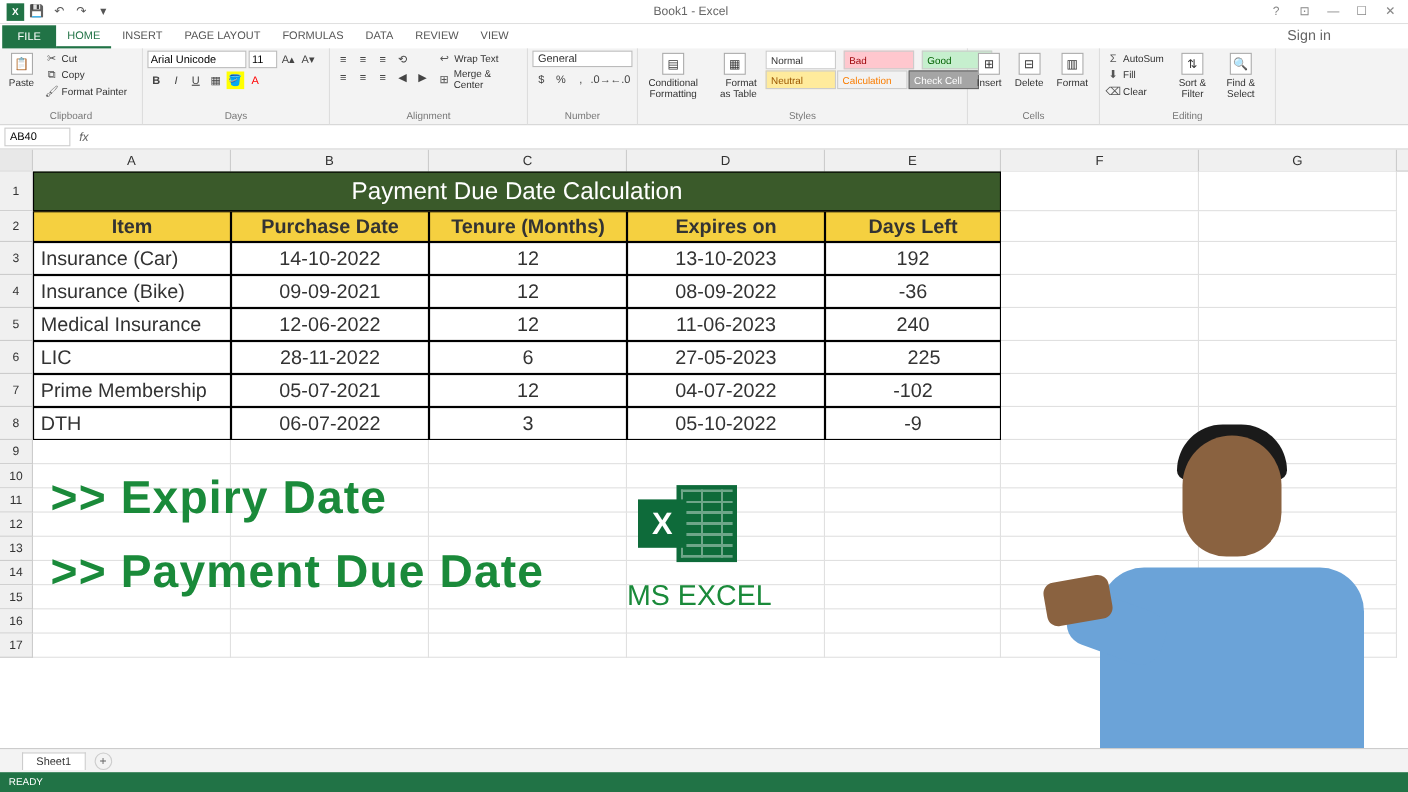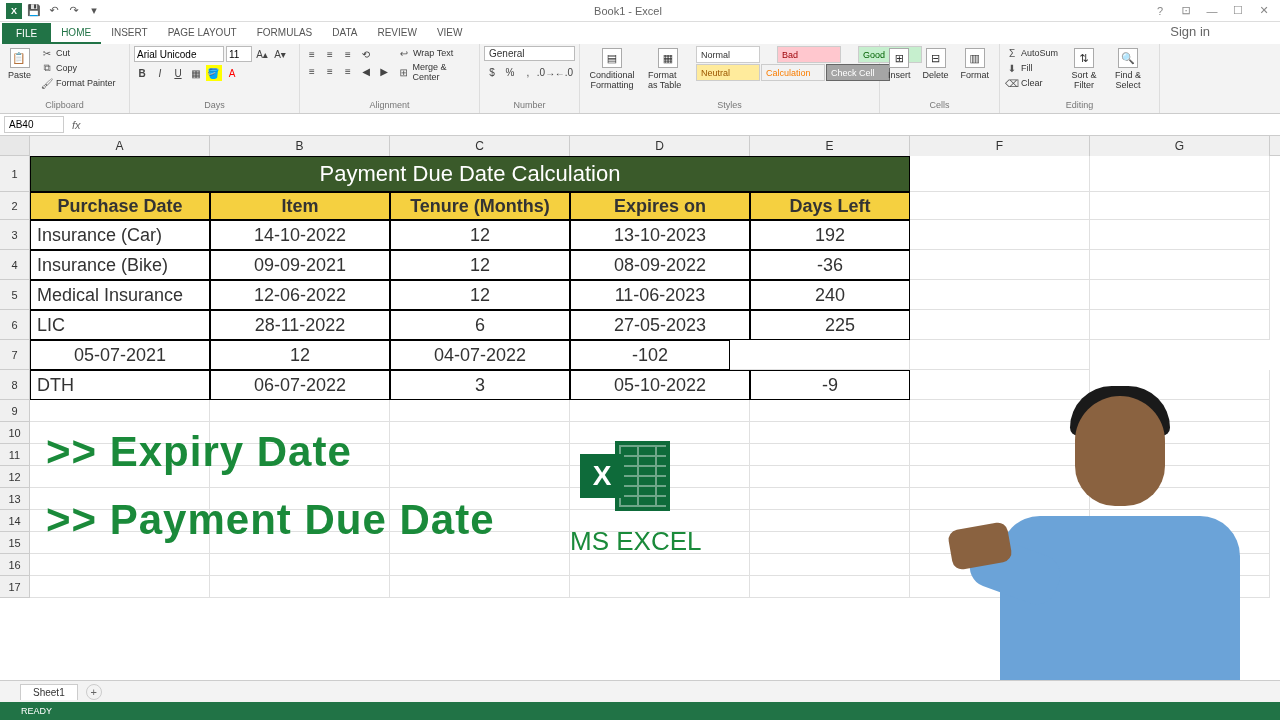--- a/index.html
+++ b/index.html
@@ -81,21 +81,21 @@
 .person-hair { position: absolute; top: 70px; left: 90px; width: 100px; height: 50px; background: #1a1a1a; border-radius: 50px 50px 10px 10px; }
 .person-hand { position: absolute; top: 210px; left: -30px; width: 60px; height: 40px; background: #8a6240; border-radius: 10px; transform: rotate(-10deg); }
 .person-arm { position: absolute; top: 230px; left: -10px; width: 90px; height: 50px; background: #6ba3d8; border-radius: 20px; transform: rotate(20deg); }
 
 
 .sheet-tabs { position: absolute; bottom: 18px; left: 0; right: 0; height: 22px; background: #f3f3f3; border-top: 1px solid #ccc; display: flex; align-items: center; padding-left: 20px; gap: 8px; }
 .sheet-tab { background: #fff; border: 1px solid #ccc; border-bottom: none; padding: 2px 12px; font-size: 10px; cursor: pointer; }
 .add-sheet { width: 16px; height: 16px; border: 1px solid #ccc; border-radius: 50%; display: flex; align-items: center; justify-content: center; font-size: 11px; color: #666; cursor: pointer; }
 
 
-.status-bar { position: absolute; bottom: 0; left: 0; right: 0; height: 18px; background: #217346; color: #fff; font-size: 9px; display: flex; align-items: center; padding: 0 21px; }
+.status-bar { position: absolute; bottom: 0; left: 0; right: 0; height: 18px; background: #217346; color: #fff; font-size: 9px; display: flex; align-items: center; padding: 0 8px; }
 </style>
 </head>
 <body>
 
 <div class="titlebar">
   <div class="qat">
     <div class="xl-icon">X</div>
     <div class="qat-btn">💾</div>
     <div class="qat-btn">↶</div>
     <div class="qat-btn">↷</div>
@@ -222,24 +222,24 @@
   </div>
 
   <div class="group" style="width:300px">
     <div class="group-content">
       <div class="big-btn">
         <div class="ico">▤</div>
         <div class="lbl" style="width:48px;text-align:center">Conditional Formatting</div>
       </div>
       <div class="big-btn">
         <div class="ico">▦</div>
-        <div class="lbl" style="width:40px;text-align:left">Format as Table</div>
+        <div class="lbl" style="width:40px;text-align:right">Format as Table</div>
       </div>
       <div style="display:flex;flex-direction:column;gap:1px">
-        <div style="display:flex;gap:17px">
+        <div style="display:flex;gap:7px">
           <div class="style-box style-normal">Normal</div>
           <div class="style-box style-bad">Bad</div>
           <div class="style-box style-good">Good</div>
         </div>
         <div style="display:flex;gap:1px">
           <div class="style-box style-neutral">Neutral</div>
           <div class="style-box style-calc">Calculation</div>
           <div class="style-box style-check">Check Cell</div>
         </div>
       </div>
@@ -313,22 +313,22 @@
     </div>
   <div class="rows" id="rows">
       <div class="row" style="height: 36px;">
         <div class="rh" style="height: 36px;">1</div>
         <div class="cell hdr-title" style="width: 880px; height: 36px;">Payment Due Date Calculation</div>
         <div class="cell " style="width: 180px; height: 36px;"></div>
         <div class="cell " style="width: 180px; height: 36px;"></div>
       </div>
       <div class="row" style="height: 28px;">
         <div class="rh" style="height: 28px;">2</div>
+        <div class="cell hdr-col" style="width: 180px; height: 28px;">Item</div>
         <div class="cell hdr-col" style="width: 180px; height: 28px;">Purchase Date</div>
-        <div class="cell hdr-col" style="width: 180px; height: 28px;">Item</div>
         <div class="cell hdr-col" style="width: 180px; height: 28px;">Tenure (Months)</div>
         <div class="cell hdr-col" style="width: 180px; height: 28px;">Expires on</div>
         <div class="cell hdr-col" style="width: 160px; height: 28px;">Days Left</div>
         <div class="cell " style="width: 180px; height: 28px;"></div>
         <div class="cell " style="width: 180px; height: 28px;"></div>
       </div>
       <div class="row" style="height: 30px;">
         <div class="rh" style="height: 30px;">3</div>
         <div class="cell data-cell" style="width: 180px; height: 30px;">Insurance (Car)</div>
         <div class="cell data-cell center" style="width: 180px; height: 30px;">14-10-2022</div>
@@ -363,20 +363,21 @@
         <div class="cell data-cell" style="width: 180px; height: 30px;">LIC</div>
         <div class="cell data-cell center" style="width: 180px; height: 30px;">28-11-2022</div>
         <div class="cell data-cell center" style="width: 180px; height: 30px;">6</div>
         <div class="cell data-cell center" style="width: 180px; height: 30px;">27-05-2023</div>
         <div class="cell data-cell center" style="width: 160px; height: 30px; padding-left: 26px;">225</div>
         <div class="cell " style="width: 180px; height: 30px;"></div>
         <div class="cell " style="width: 180px; height: 30px;"></div>
       </div>
       <div class="row" style="height: 30px;">
         <div class="rh" style="height: 30px;">7</div>
+        <div class="cell data-cell" style="width: 180px; height: 30px;">Prime Membership</div>
         <div class="cell data-cell center" style="width: 180px; height: 30px;">05-07-2021</div>
         <div class="cell data-cell center" style="width: 180px; height: 30px;">12</div>
         <div class="cell data-cell center" style="width: 180px; height: 30px;">04-07-2022</div>
         <div class="cell data-cell center" style="width: 160px; height: 30px;">-102</div>
         <div class="cell " style="width: 180px; height: 30px;"></div>
         <div class="cell " style="width: 180px; height: 30px;"></div>
       </div>
       <div class="row" style="height: 30px;">
         <div class="rh" style="height: 30px;">8</div>
         <div class="cell data-cell" style="width: 180px; height: 30px;">DTH</div>

